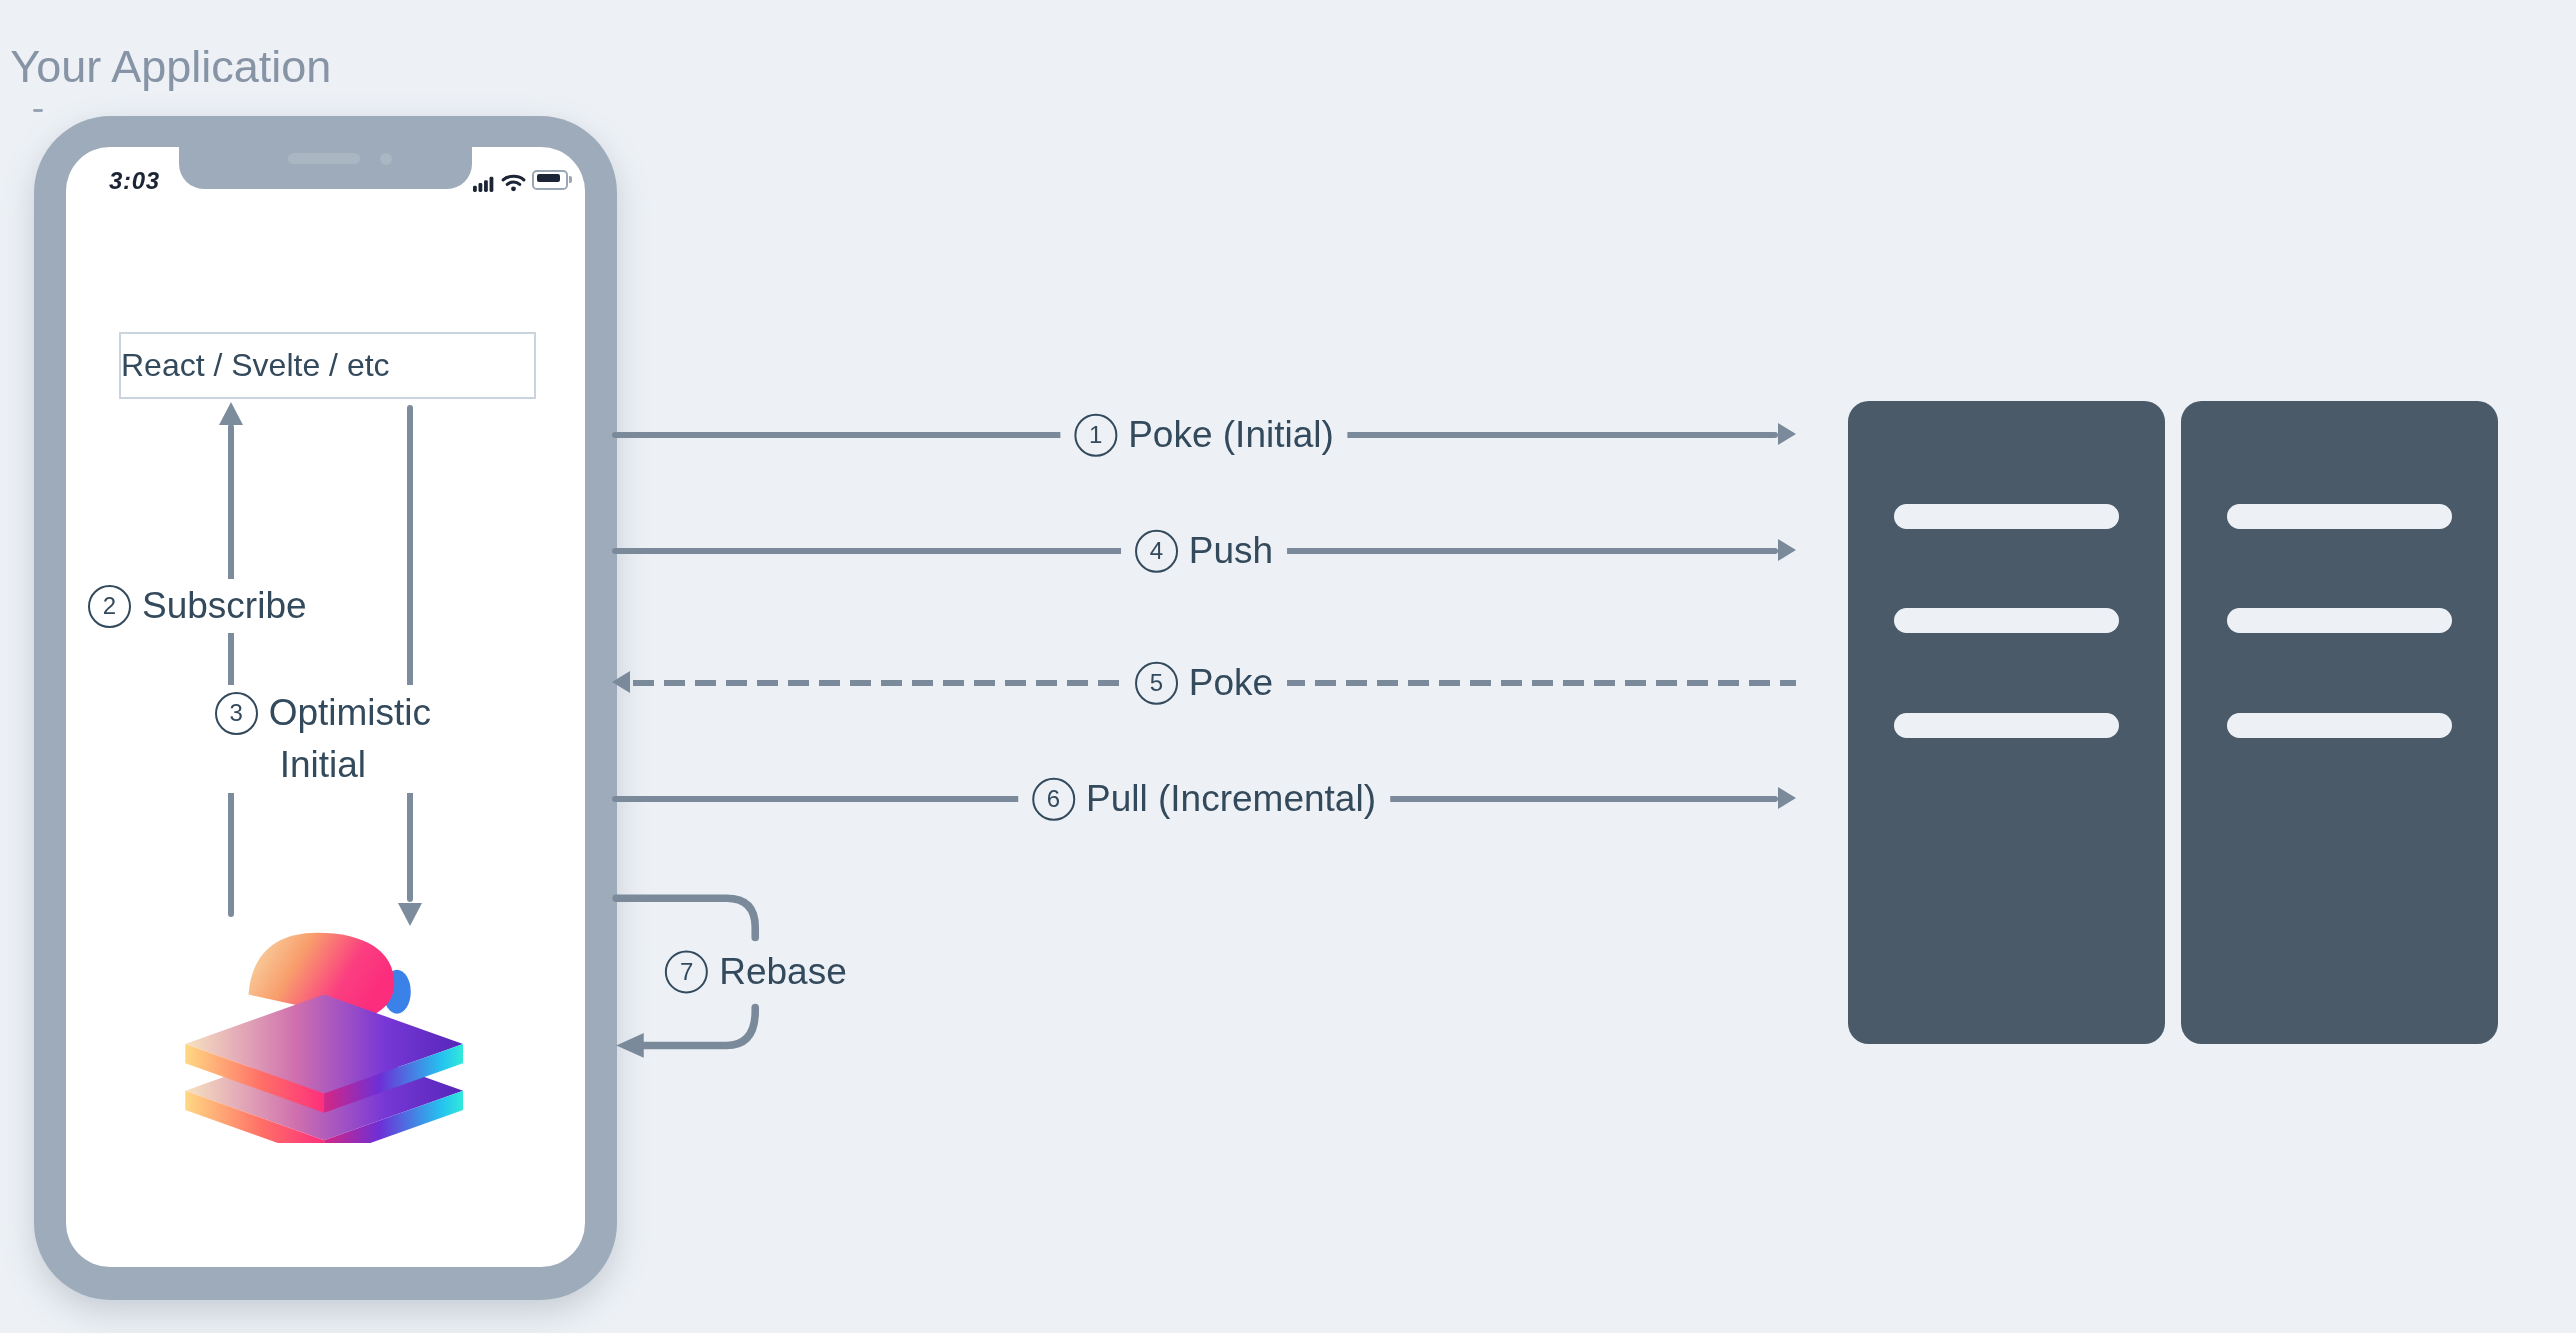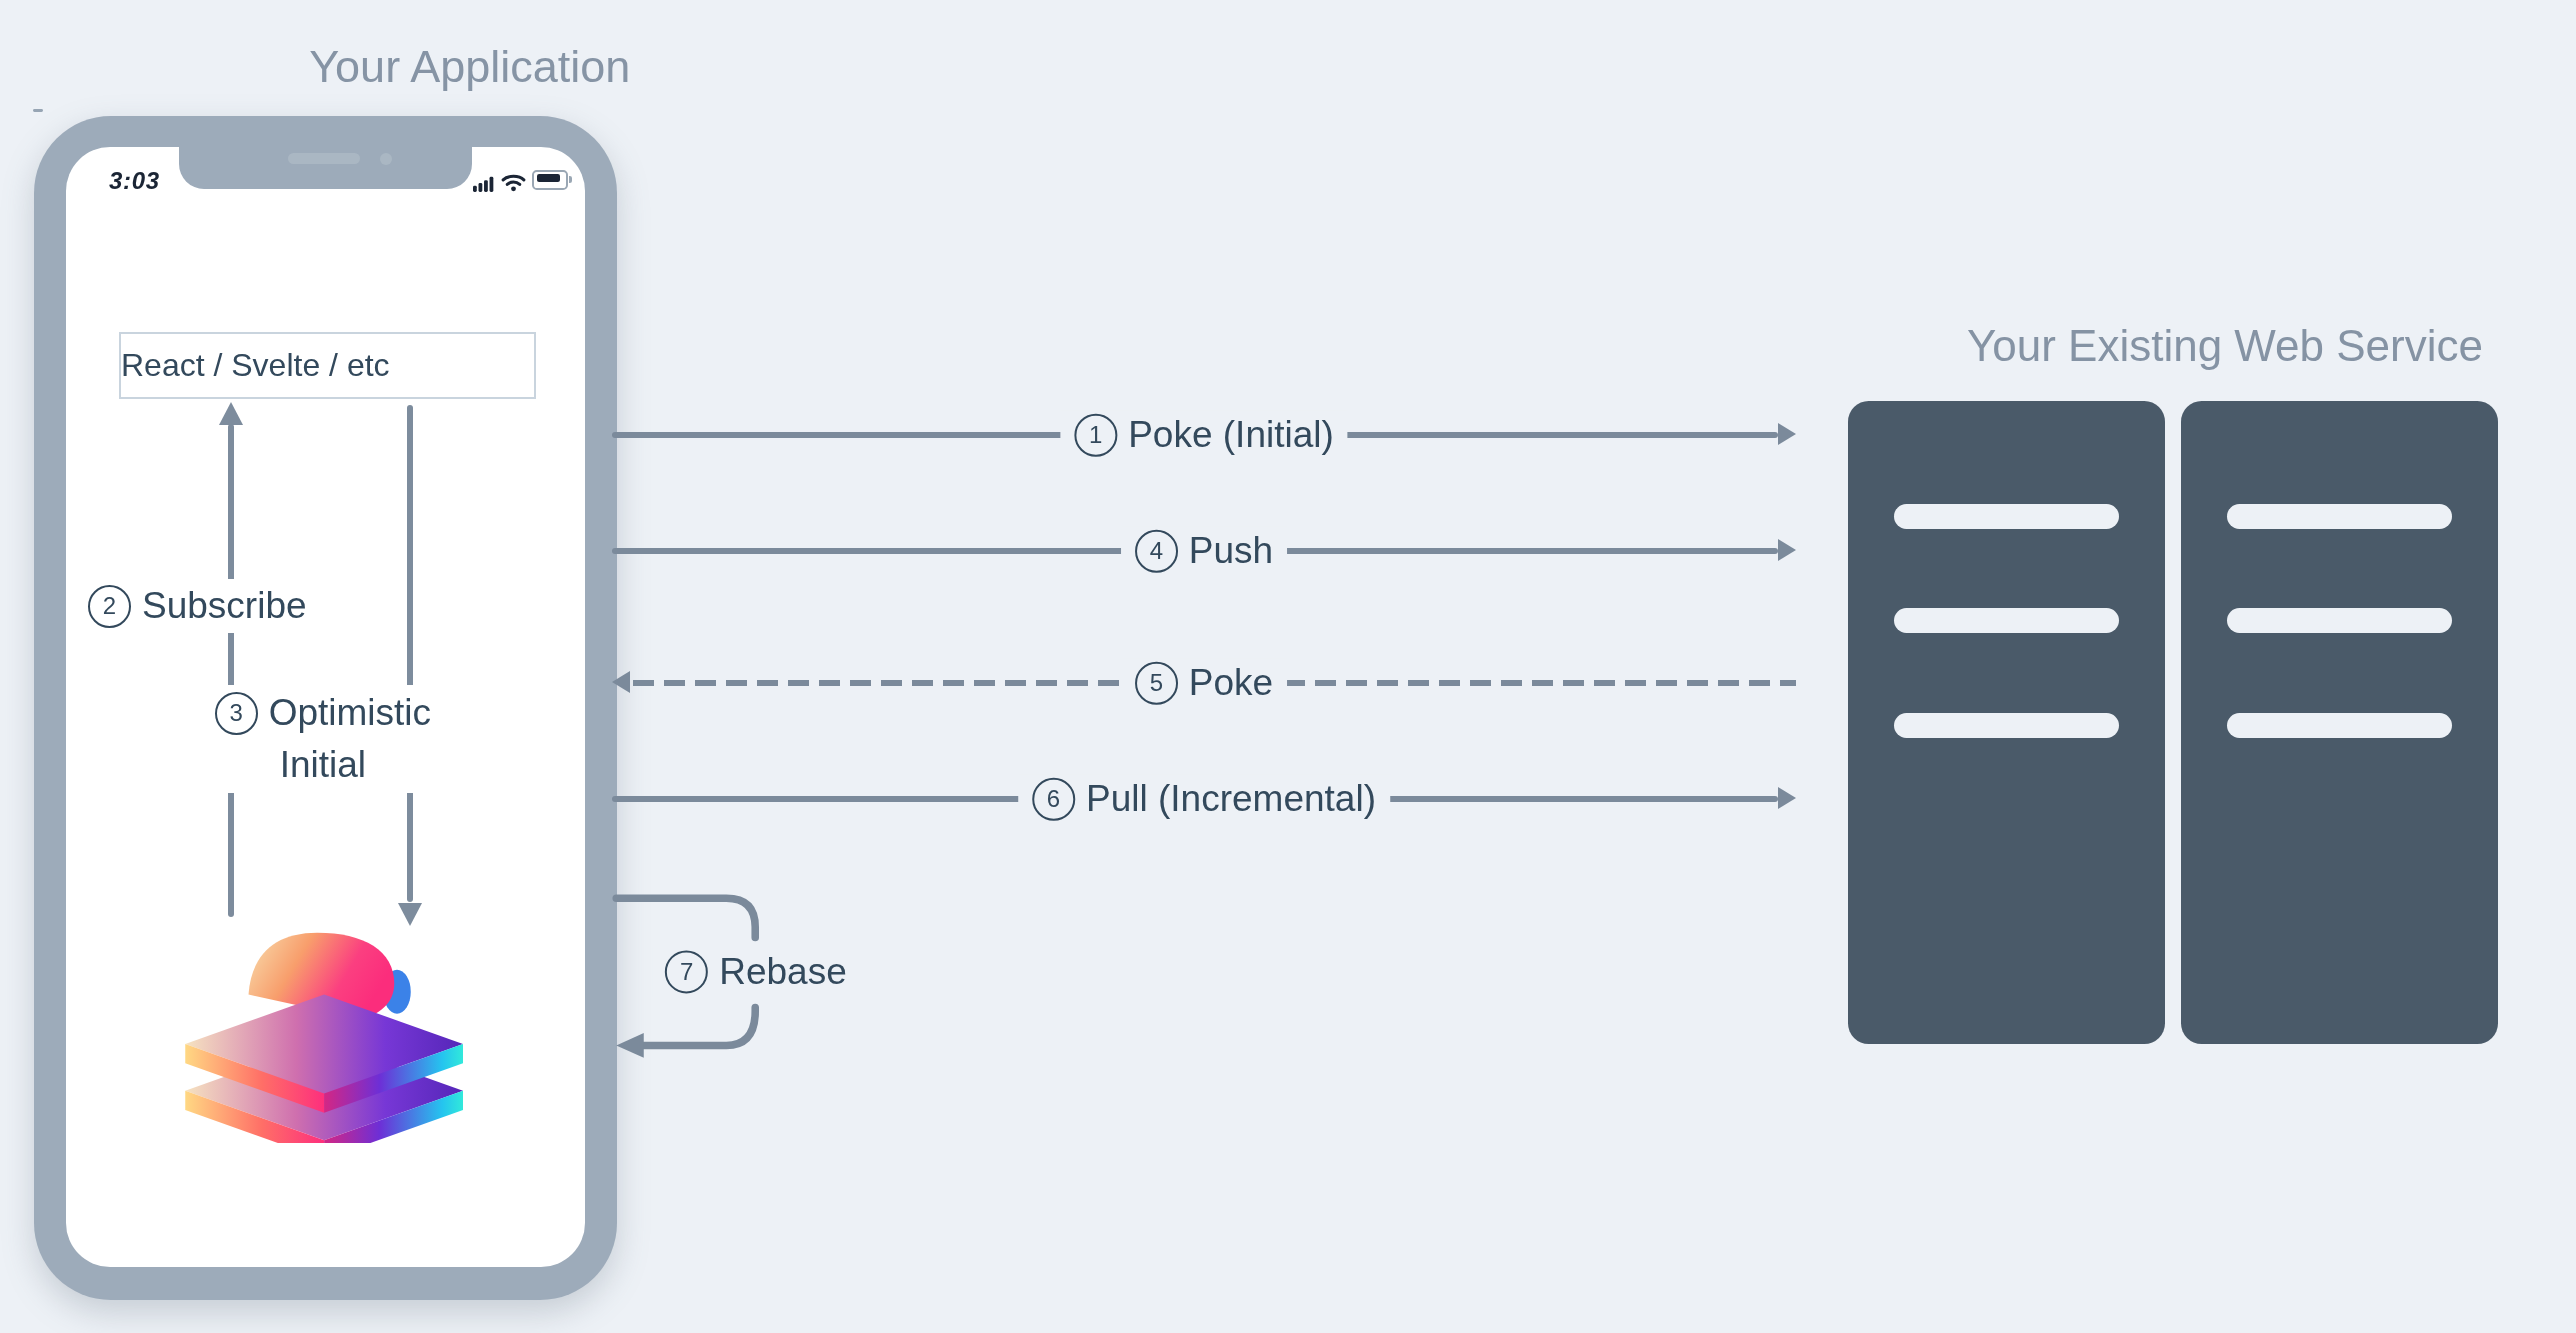--- a/index.html
+++ b/index.html
@@ -1,20 +1,20 @@
 <!DOCTYPE html>
 <html style="font-size:11px"><head>
 <meta charset="utf-8">
 <style>
   html,body{margin:0;padding:0;background:#edf1f6;}
   .canvas{position:relative;width:2576px;height:1334px;background:#edf1f6;overflow:hidden;
           font-family:"Liberation Sans", sans-serif;}
 
   
-  .big-title{position:absolute;font-size:45px;color:#8694a5;text-align:right;white-space:nowrap;}
+  .big-title{position:absolute;font-size:45px;color:#8694a5;text-align:left;white-space:nowrap;}
   .app-title{left:10.3px;top:41px;width:620px;}
   .service-title{left:1863px;top:321px;width:620px;font-size:44px;color:#8593a4;}
 
   
   .phone{position:absolute;left:34px;top:116px;width:583px;height:1184px;border-radius:77px;
          background:#9dabba;box-shadow:0 12.4px 32px rgba(100,114,130,.28);}
   .screen{position:absolute;left:66px;top:147px;width:519px;height:1120px;border-radius:44px;background:#ffffff;}
   .notch{position:absolute;left:179px;top:147px;width:293px;height:42px;background:#9dabba;
          border-radius:0 0 25px 25px;}
   .speaker{position:absolute;left:288px;top:153px;width:72px;height:11px;border-radius:5.5px;background:#aab7c3;}
@@ -216,21 +216,20 @@
   <svg class="rebase-svg" width="186" height="172" viewBox="0 0 270 250">
     <path d="M6 9 H166 Q208 9 208 51 V66" stroke="#7b8a9b" stroke-width="11" fill="none" stroke-linecap="round"></path>
     <path d="M208 168 V173 Q208 223 166 223 H44" stroke="#7b8a9b" stroke-width="11" fill="none" stroke-linecap="round"></path>
     <polygon points="6,223 46,205 46,241" fill="#7b8a9b"></polygon>
   </svg>
   <div class="rebase-label">
     <span class="circ">7</span>
     <span>Rebase</span>
   </div>
 
-  <div class="big-title service-title">Your Existing Web Service</div>
 
   <div class="rack rack-left">
     <div class="slot slot-1"></div>
     <div class="slot slot-2"></div>
     <div class="slot slot-3"></div>
   </div>
   <div class="rack rack-right">
     <div class="slot slot-1"></div>
     <div class="slot slot-2"></div>
     <div class="slot slot-3"></div>

